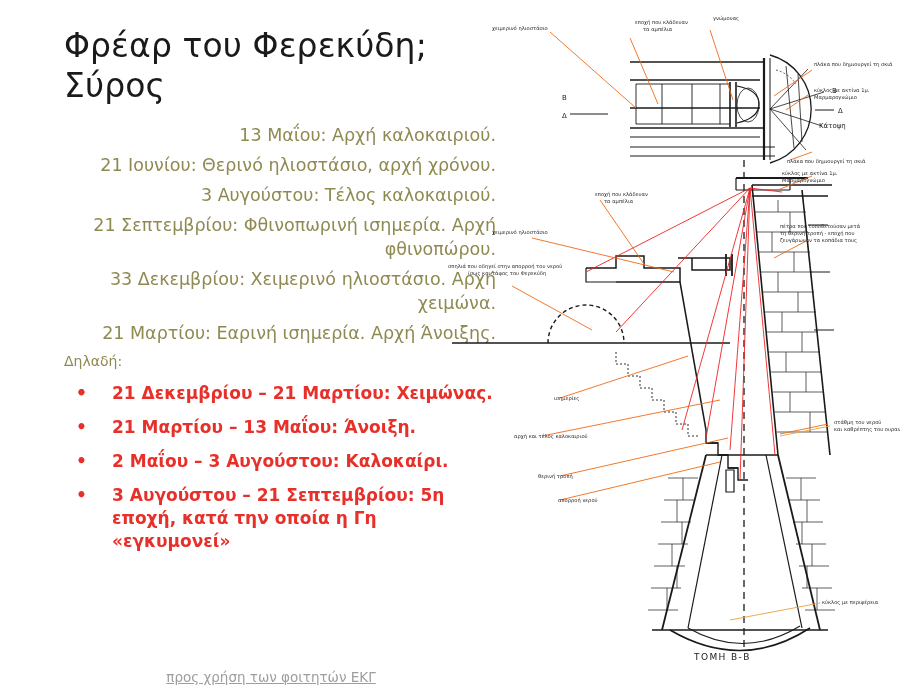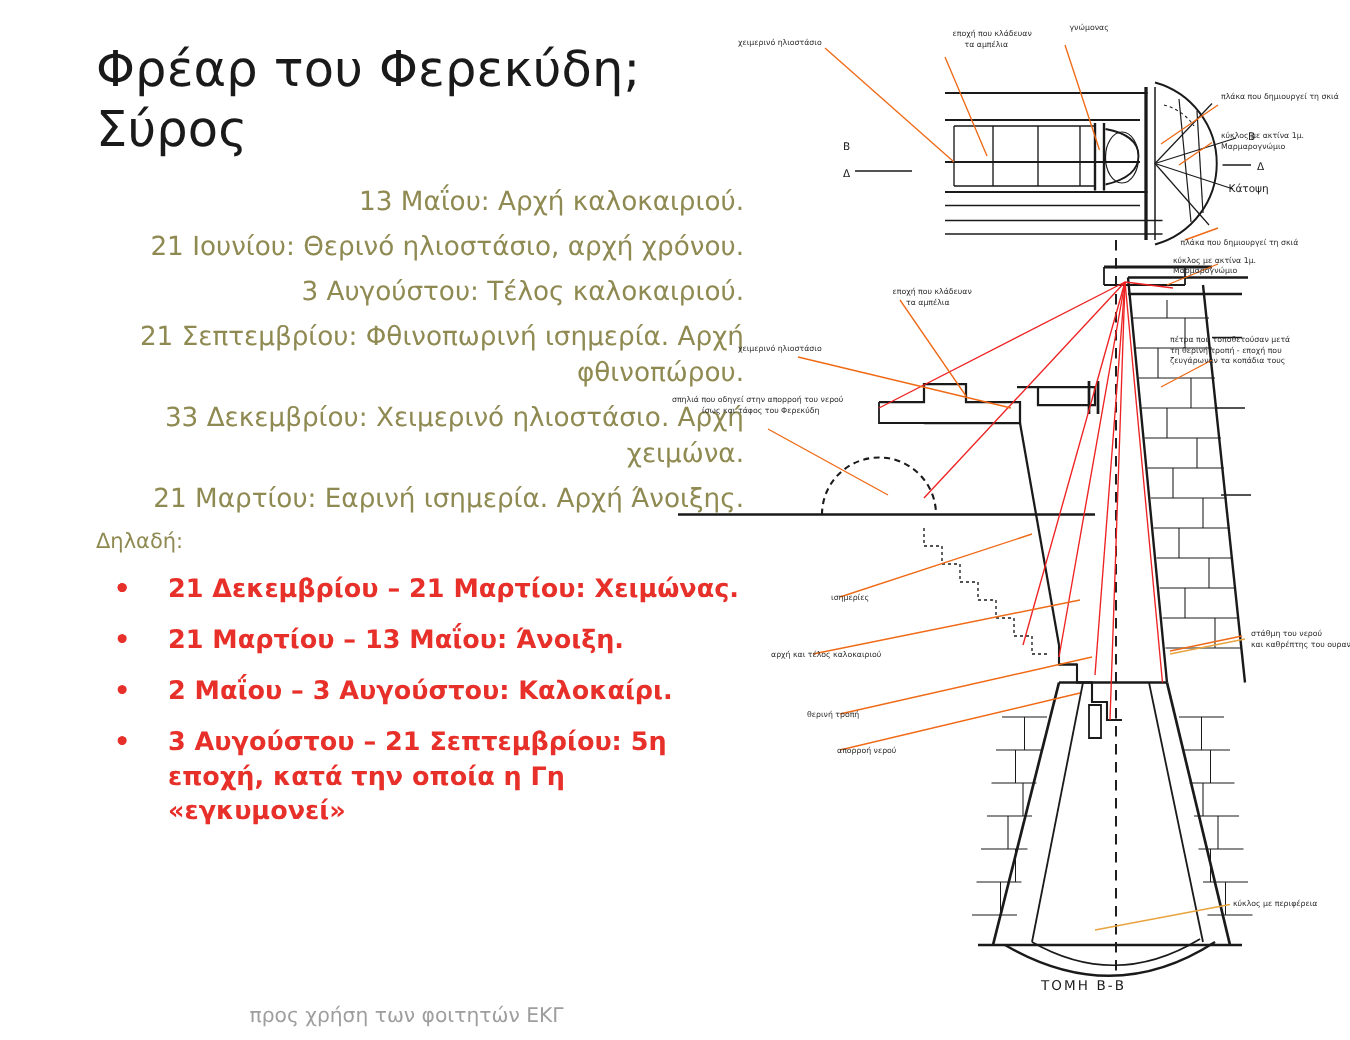--- a/index.html
+++ b/index.html
@@ -32,21 +32,21 @@
   .bullets{margin:2px 0 0 0;padding:0;list-style:none;}
   .bullets li{
     color:#e8302a;font-size:17px;font-weight:bold;line-height:1.35;
     margin:0 0 11px 0;position:relative;padding-left:48px;
   }
   .bullets li .dot{
     position:absolute;left:12px;top:0;font-size:17px;line-height:1.35;
   }
   .footer{
     position:absolute;left:0;bottom:8px;width:470px;text-align:center;
-    color:#9e9e9e;font-size:13.5px;
+    color:#9e9e9e;font-size:13.5px;text-decoration:underline;
   }
 
   
   .diagram{
     position:absolute;left:430px;top:0;width:470px;height:693px;
   }
   .diagram svg{display:block;}
   .lbl{font-family:"DejaVu Sans", sans-serif;font-size:5.2px;fill:#2b2b2b;}
   .big{font-family:"DejaVu Sans", sans-serif;font-size:9px;fill:#1a1a1a;letter-spacing:1.4px;}
   .mid{font-family:"DejaVu Sans", sans-serif;font-size:7px;fill:#1a1a1a;}

